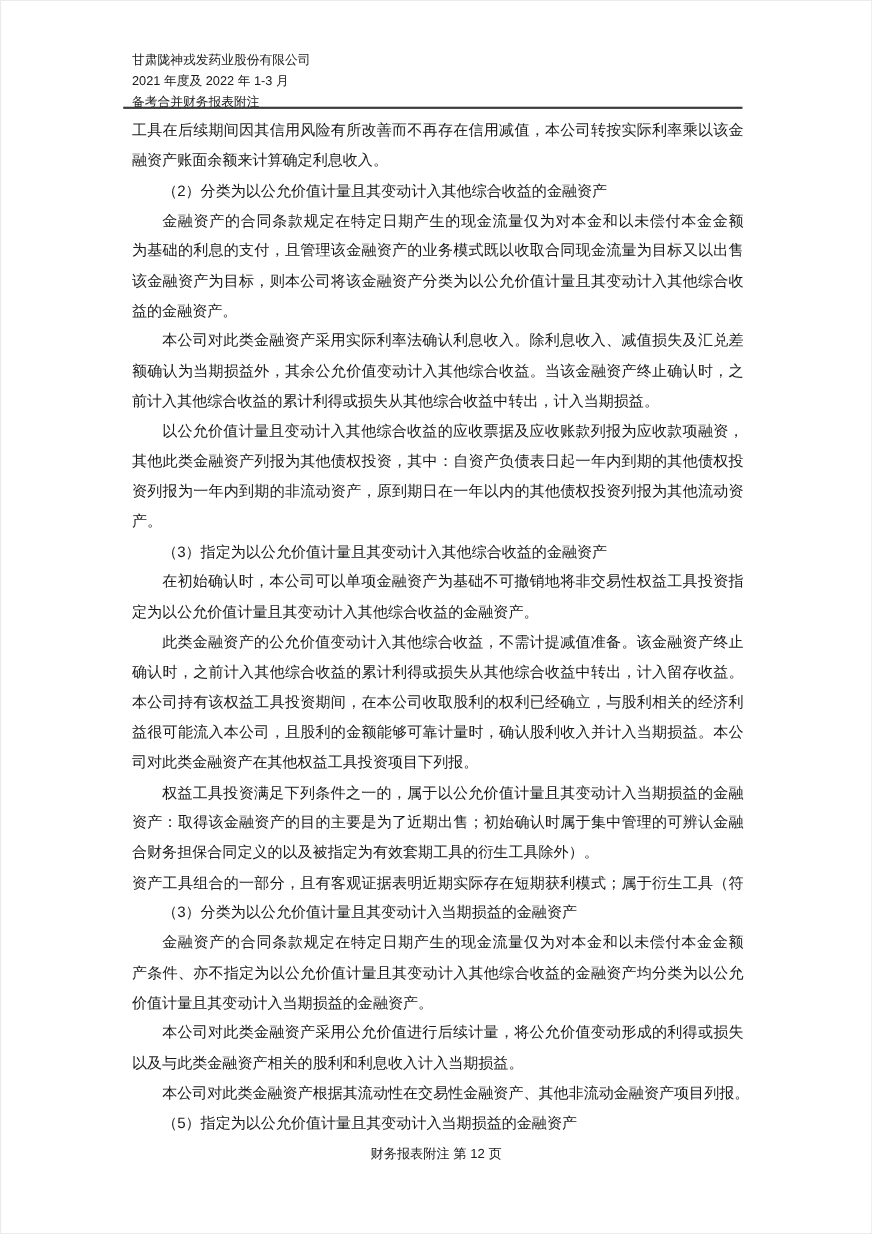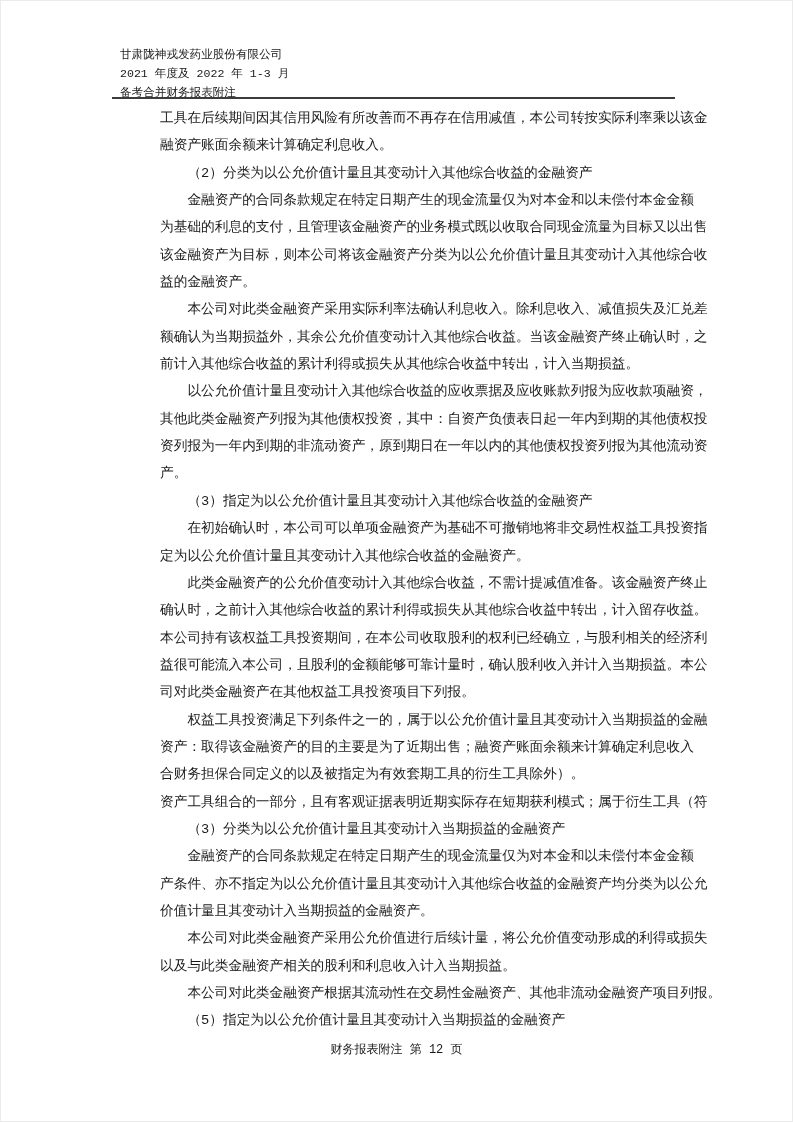--- a/index.html
+++ b/index.html
@@ -7,21 +7,21 @@
     padding: 0;
     background: #ffffff;
   }
   .page {
     position: relative;
     width: 793px;
     height: 1122px;
     background: #ffffff;
     box-shadow: inset 0 0 0 1px #ebebeb;
     overflow: hidden;
-    font-family: Liberation Mono, monospace;
+    font-family: Liberation Sans, sans-serif;
     color: #1a1a1a;
   }
   .header {
     position: absolute;
     left: 120px;
     top: 45px;
     font-size: 11.6px;
     line-height: 19.2px;
     white-space: nowrap;
   }
@@ -38,21 +38,20 @@
     left: 120px;
     top: 105px;
     width: 556px;
   }
   .line {
     height: 27.35px;
     line-height: 27.35px;
     font-size: 13.7px;
     white-space: nowrap;
     overflow: visible;
-    margin-left: 40px;
   }
   .line.j {
     text-align: justify;
     text-align-last: justify;
   }
   .line.ind {
     padding-left: 27.4px;
   }
   .footer {
     position: absolute;
@@ -94,21 +93,21 @@
       <div class="line">产。</div>
       <div class="line ind">（3）指定为以公允价值计量且其变动计入其他综合收益的金融资产</div>
       <div class="line ind j">在初始确认时，本公司可以单项金融资产为基础不可撤销地将非交易性权益工具投资指</div>
       <div class="line">定为以公允价值计量且其变动计入其他综合收益的金融资产。</div>
       <div class="line ind j">此类金融资产的公允价值变动计入其他综合收益，不需计提减值准备。该金融资产终止</div>
       <div class="line j">确认时，之前计入其他综合收益的累计利得或损失从其他综合收益中转出，计入留存收益。</div>
       <div class="line j">本公司持有该权益工具投资期间，在本公司收取股利的权利已经确立，与股利相关的经济利</div>
       <div class="line j">益很可能流入本公司，且股利的金额能够可靠计量时，确认股利收入并计入当期损益。本公</div>
       <div class="line">司对此类金融资产在其他权益工具投资项目下列报。</div>
       <div class="line ind j">权益工具投资满足下列条件之一的，属于以公允价值计量且其变动计入当期损益的金融</div>
-      <div class="line j">资产：取得该金融资产的目的主要是为了近期出售；融资产账面余额来计算确定利息收入</div>
+      <div class="line j">资产：取得该金融资产的目的主要是为了近期出售；初始确认时属于集中管理的可辨认金融</div>
       <div class="line">合财务担保合同定义的以及被指定为有效套期工具的衍生工具除外）。</div>
       <div class="line j">资产工具组合的一部分，且有客观证据表明近期实际存在短期获利模式；属于衍生工具（符</div>
       <div class="line ind">（3）分类为以公允价值计量且其变动计入当期损益的金融资产</div>
       <div class="line ind j">金融资产的合同条款规定在特定日期产生的现金流量仅为对本金和以未偿付本金金额</div>
       <div class="line j">产条件、亦不指定为以公允价值计量且其变动计入其他综合收益的金融资产均分类为以公允</div>
       <div class="line">价值计量且其变动计入当期损益的金融资产。</div>
       <div class="line ind j">本公司对此类金融资产采用公允价值进行后续计量，将公允价值变动形成的利得或损失</div>
       <div class="line">以及与此类金融资产相关的股利和利息收入计入当期损益。</div>
       <div class="line ind">本公司对此类金融资产根据其流动性在交易性金融资产、其他非流动金融资产项目列报。</div>
       <div class="line ind">（5）指定为以公允价值计量且其变动计入当期损益的金融资产</div>

